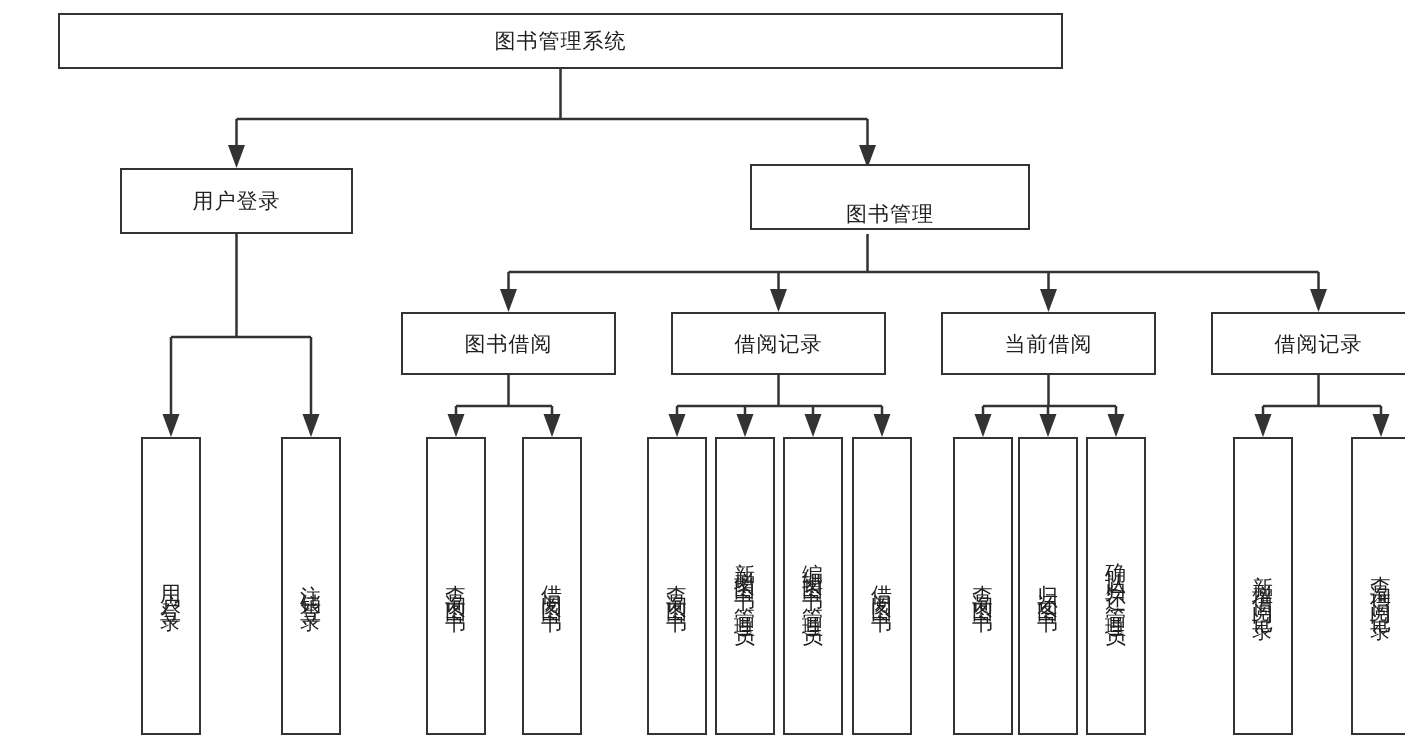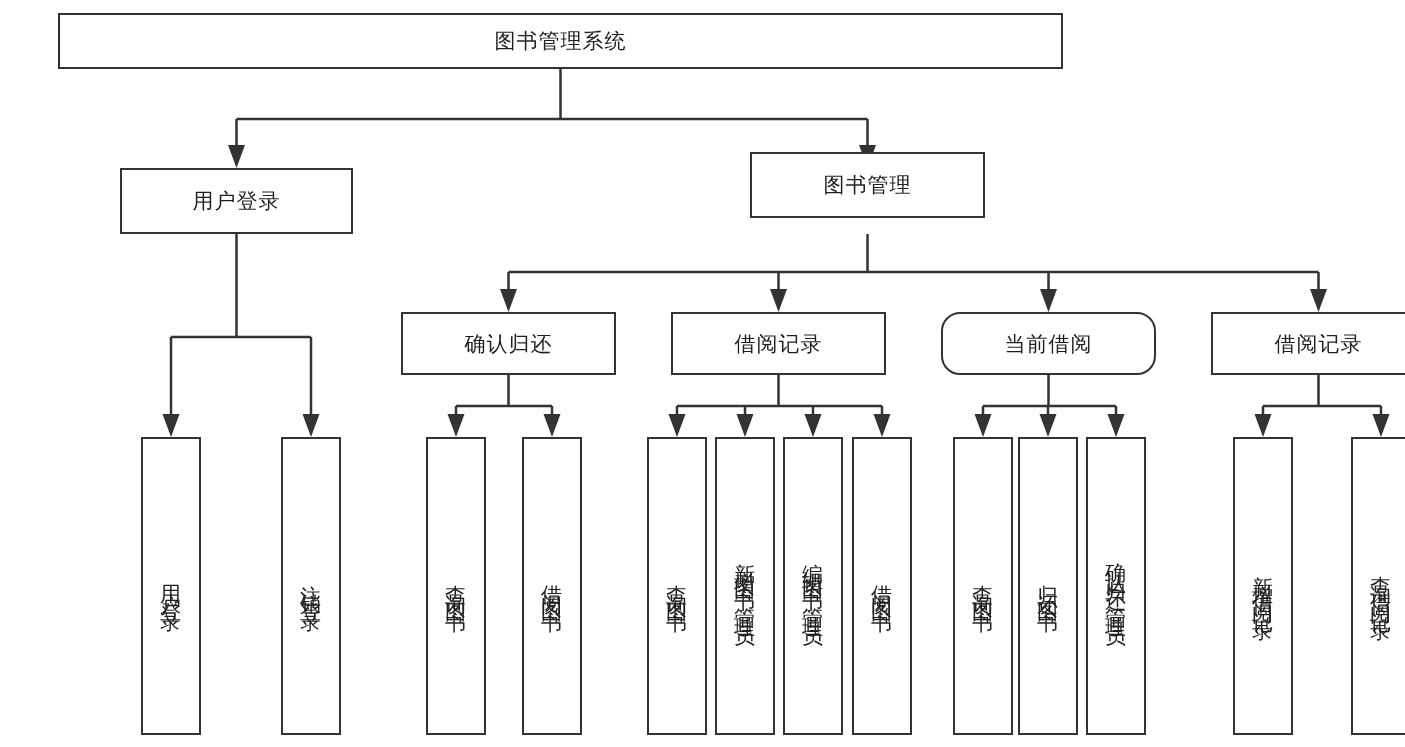--- a/index.html
+++ b/index.html
@@ -89,31 +89,31 @@
       <polygon points="1343,437 1334.5,414 1351.5,414" fill="var(--line, #333)"></polygon>
     </svg>
 
   <div class="box hbox" style="left:20px; top:13px; width:1005px; height:56px;">
     <span>图书管理系统</span>
   </div>
 
   <div class="box hbox" style="left:82px; top:168px; width:233px; height:66px;">
     <span>用户登录</span>
   </div>
-  <div class="box hbox" style="left:712px; top:152px; width:235px; height:66px;">
+  <div class="box hbox" style="left:712px; top:164px; width:280px; height:66px;align-items:flex-end;">
     <span>图书管理</span>
   </div>
 
   <div class="box hbox" style="left:363px; top:312px; width:215px; height:63px;">
-    <span>确认归还</span>
+    <span>图书借阅</span>
   </div>
   <div class="box hbox" style="left:633px; top:312px; width:215px; height:63px;">
     <span>借阅记录</span>
   </div>
-  <div class="box hbox" style="left:903px; top:312px; width:215px; height:63px;border-radius:19px;">
+  <div class="box hbox" style="left:903px; top:312px; width:215px; height:63px;">
     <span>当前借阅</span>
   </div>
   <div class="box hbox" style="left:1173px; top:312px; width:215px; height:63px;">
     <span>借阅记录</span>
   </div>
 
   <div class="box vbox" style="left:103px;">
     <span class="vtext">用户登录</span>
   </div>
   <div class="box vbox" style="left:243px;">

